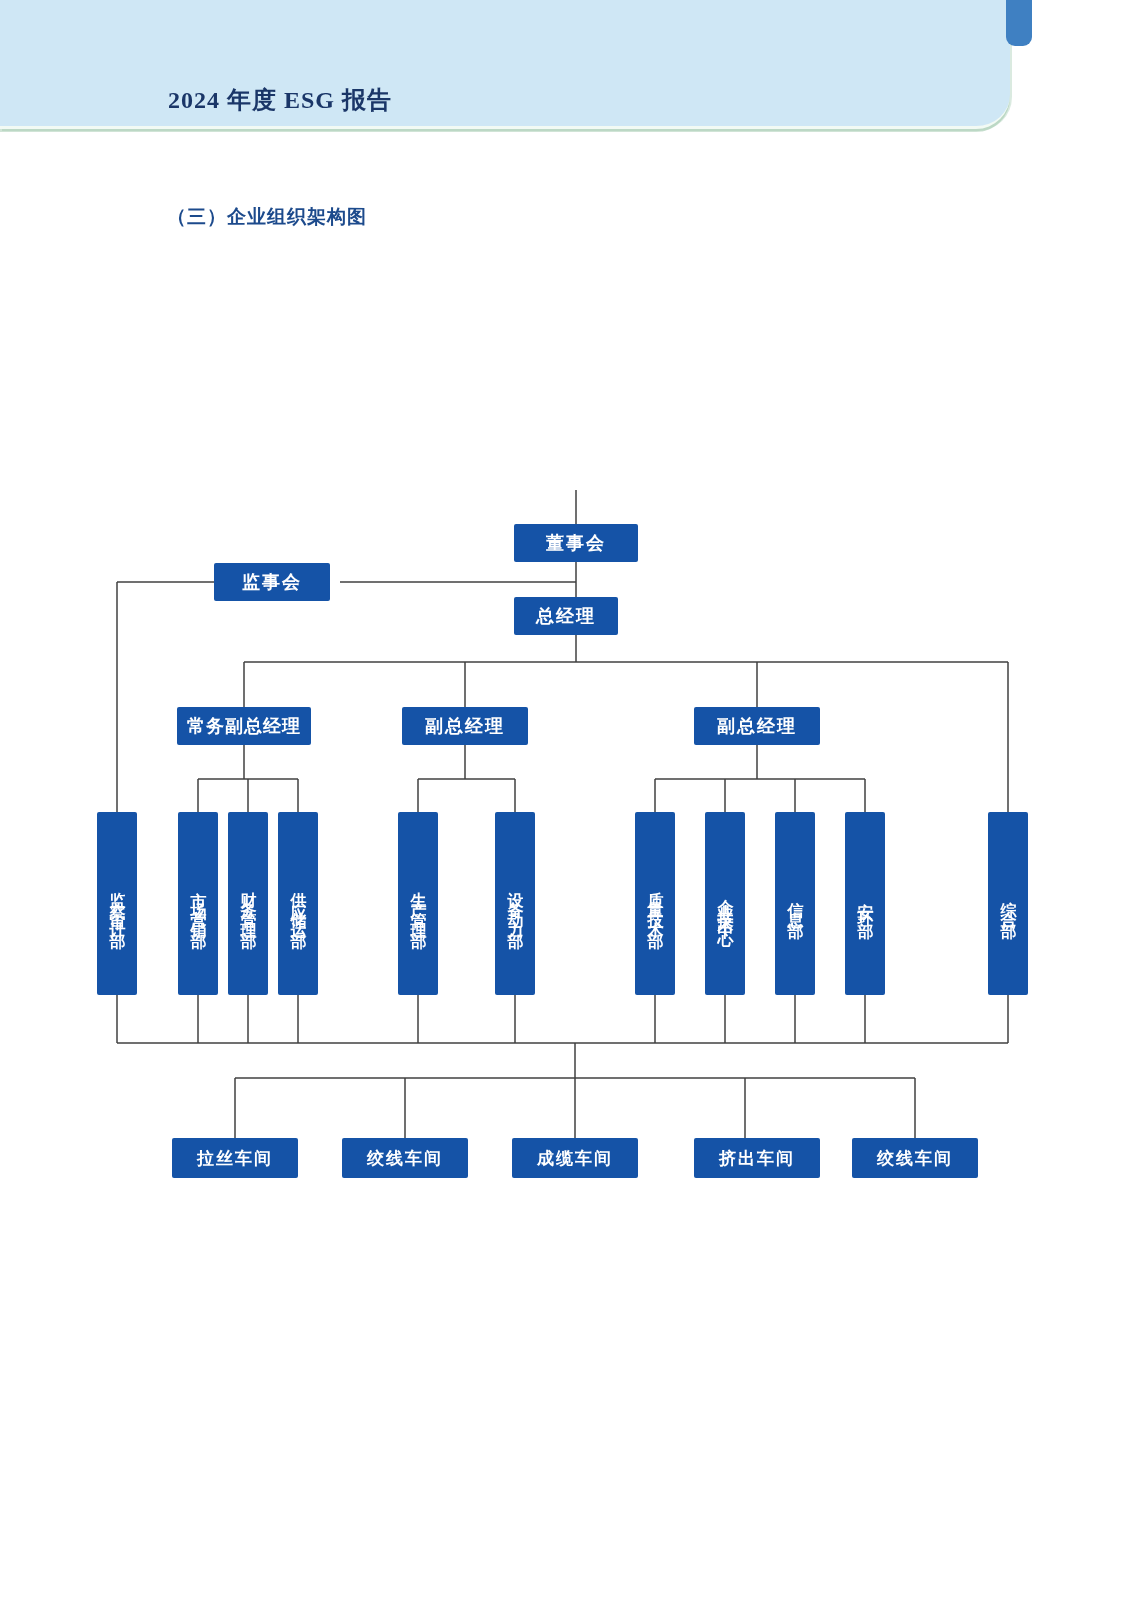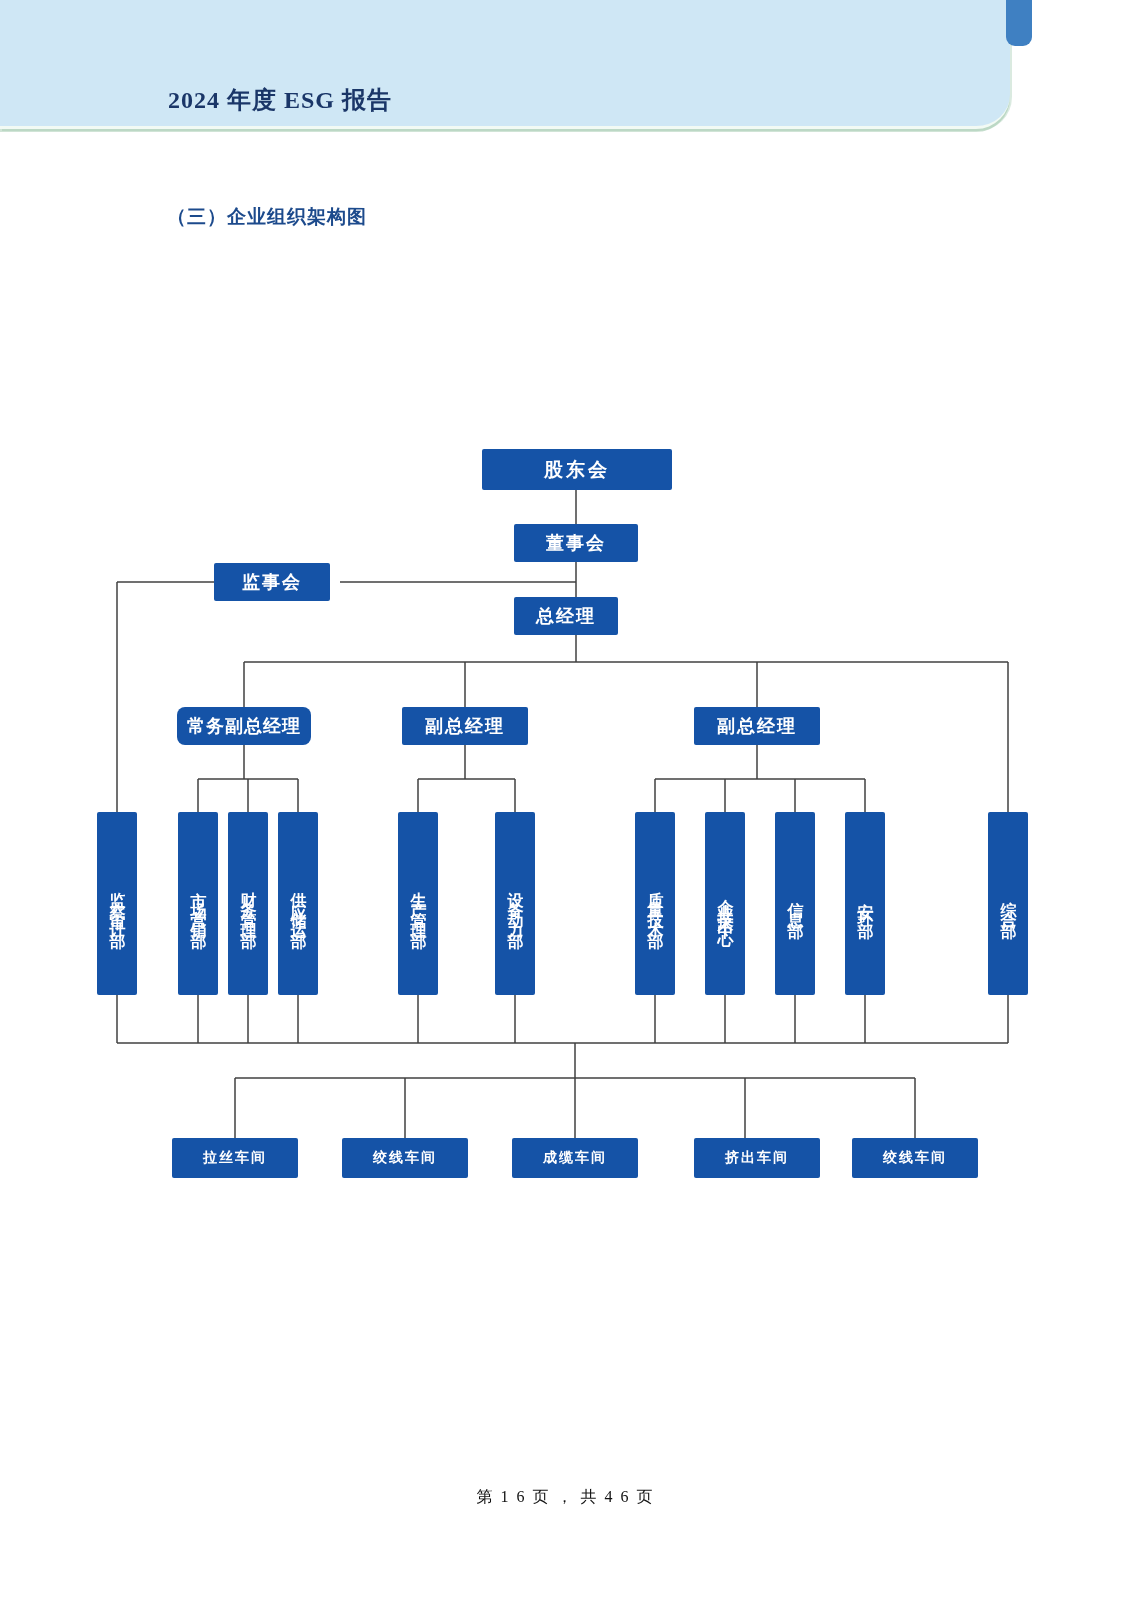--- a/index.html
+++ b/index.html
@@ -56,21 +56,21 @@
   }
   .hbox{height:38px;font-size:18px;letter-spacing:2px;}
   .hbox-lg{height:41px;font-size:19px;letter-spacing:3px;}
   .vbox{
     width:40px;height:183px;top:812px;
     writing-mode:vertical-rl;
     text-orientation:upright;
     font-size:16px;
     letter-spacing:10px;
   }
-  .wbox{height:40px;width:126px;top:1138px;font-size:14px;letter-spacing:2px;}
+  .wbox{height:40px;width:126px;top:1138px;font-size:17px;letter-spacing:2px;}
   
   .page-footer{
     position:absolute;left:0;top:1487px;width:1131px;
     text-align:center;
     font-family:"Liberation Serif","DejaVu Serif",serif;
     font-size:16px;
     color:#111111;
     letter-spacing:2px;
   }
 </style>
@@ -138,26 +138,25 @@
         <line x1="575" y1="1043" x2="575" y2="1078"></line>
         <line x1="235" y1="1078" x2="915" y2="1078"></line>
         <line x1="235" y1="1078" x2="235" y2="1138"></line>
         <line x1="405" y1="1078" x2="405" y2="1138"></line>
         <line x1="575" y1="1078" x2="575" y2="1138"></line>
         <line x1="745" y1="1078" x2="745" y2="1138"></line>
         <line x1="915" y1="1078" x2="915" y2="1138"></line>
       </g>
     </svg>
 
-    <div class="node hbox-lg" style="left:482px;top:449px;width:190px;">股东会</div>
     <div class="node hbox" style="left:514px;top:524px;width:124px;">董事会</div>
     <div class="node hbox" style="left:214px;top:563px;width:116px;">监事会</div>
     <div class="node hbox" style="left:514px;top:597px;width:104px;">总经理</div>
 
-    <div class="node hbox" style="left:177px;top:707px;width:134px;letter-spacing:1px;border-radius:8px;">常务副总经理</div>
+    <div class="node hbox" style="left:177px;top:707px;width:134px;letter-spacing:1px;">常务副总经理</div>
     <div class="node hbox" style="left:402px;top:707px;width:126px;">副总经理</div>
     <div class="node hbox" style="left:694px;top:707px;width:126px;">副总经理</div>
 
     <div class="node vbox" style="left:97px;">监察审计部</div>
     <div class="node vbox" style="left:178px;">市场营销部</div>
     <div class="node vbox" style="left:228px;">财务管理部</div>
     <div class="node vbox" style="left:278px;">供应储运部</div>
     <div class="node vbox" style="left:398px;">生产管理部</div>
     <div class="node vbox" style="left:495px;">设备动力部</div>
     <div class="node vbox" style="left:635px;">质量技术部</div>
@@ -166,15 +165,14 @@
     <div class="node vbox" style="left:845px;">安环部</div>
     <div class="node vbox" style="left:988px;">综合部</div>
 
     <div class="node wbox" style="left:172px;">拉丝车间</div>
     <div class="node wbox" style="left:342px;">绞线车间</div>
     <div class="node wbox" style="left:512px;">成缆车间</div>
     <div class="node wbox" style="left:694px;">挤出车间</div>
     <div class="node wbox" style="left:852px;">绞线车间</div>
   </div>
 
-  <div class="page-footer">第 1 6 页 ， 共 4 6 页</div>
 
 </div>
 
 </body></html>

